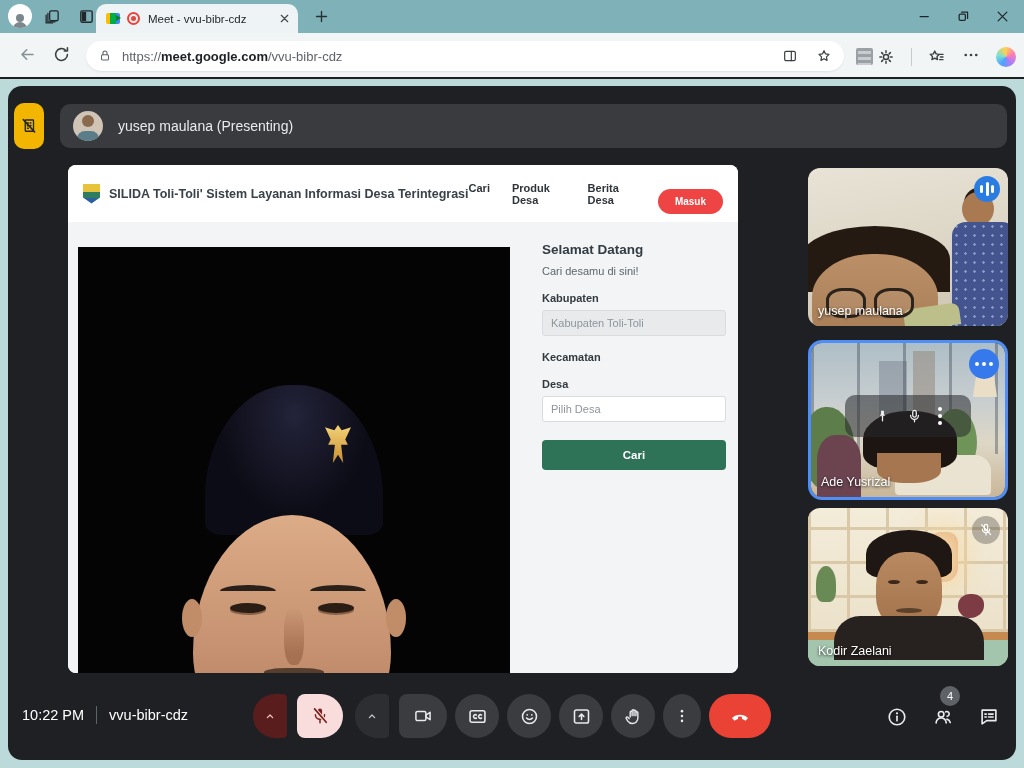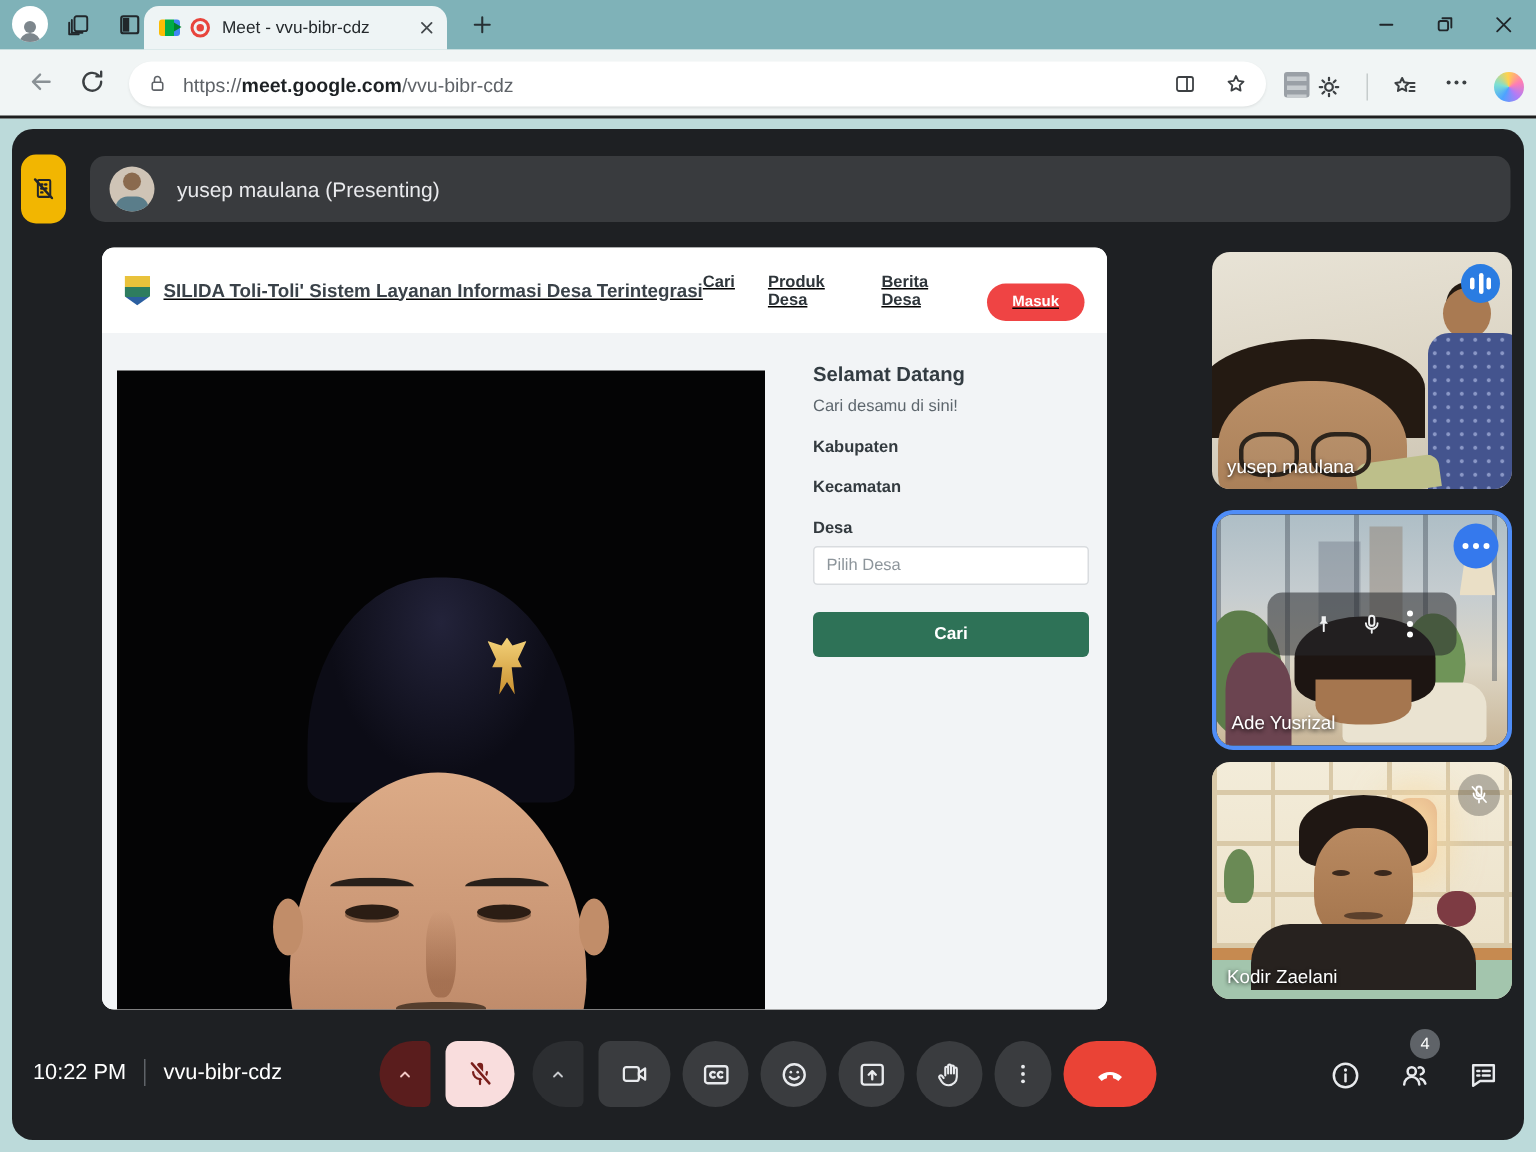--- a/index.html
+++ b/index.html
@@ -40,21 +40,21 @@
   .meet-app { position:absolute; left:8px; top:5px; width:1008px; height:674px; background:#1e2023; border-radius:14px; overflow:hidden; }
 
   .present-badge { position:absolute; left:6px; top:17px; width:30px; height:46px; border-radius:10px; background:#f2b601; display:flex; align-items:center; justify-content:center; color:#22252a; }
   .banner { position:absolute; left:52px; top:18px; width:947px; height:44px; background:#393b3e; border-radius:10px; display:flex; align-items:center; padding-left:13px; }
   .banner-avatar { width:30px; height:30px; border-radius:50%; background:#cfc4b6; position:relative; overflow:hidden; }
   .banner-avatar .h { position:absolute; left:9px; top:4px; width:12px; height:12px; border-radius:50%; background:#8a6a4e; }
   .banner-avatar .b { position:absolute; left:4px; bottom:-3px; width:22px; height:13px; border-radius:8px 8px 0 0; background:#5a7d8a; }
   .banner-text { margin-left:15px; color:#e9eaed; font-size:14px; }
 
   
-  .slide { position:absolute; left:60px; top:79px; width:670px; height:508px; background:#fff; border-radius:8px; overflow:hidden;text-decoration:underline; }
+  .slide { position:absolute; left:60px; top:79px; width:670px; height:508px; background:#fff; border-radius:8px; overflow:hidden; }
   .slide-header { height:57px; display:flex; align-items:center; padding:0 15px; background:#fff; }
   .logo { width:17px; height:20px; background:linear-gradient(180deg,#e9c23b 0 38%,#2e7d5f 38% 70%,#2b5fa0 70%); clip-path:polygon(0 0,100% 0,100% 70%,50% 100%,0 70%); flex:0 0 auto; }
   .brand { margin-left:9px; font-size:12.5px; font-weight:600; color:#3a4249; white-space:nowrap; }
   .slide-nav { margin-left:auto; display:flex; gap:22px; font-size:11px; font-weight:bold; color:#2e353a; }
   .masuk-btn { margin-left:22px; background:#ef4444; color:#fff; border:none; border-radius:15px; padding:7px 17px; font-size:10px; font-weight:bold; font-family:inherit;margin-top:15px; }
   .slide-body { position:absolute; left:0; top:57px; right:0; bottom:0; background:#f2f4f6; }
 
   .photo { position:absolute; left:10px; top:25px; width:432px; height:426px; background:#040405; overflow:hidden; }
   .cap { position:absolute; left:127px; top:138px; width:178px; height:150px; background:radial-gradient(ellipse at 50% 20%,#23233a 0%,#0c0c16 60%); border-radius:48% 48% 10% 10% / 75% 75% 8% 8%; }
   .emblem { position:absolute; left:247px; top:178px; width:26px; height:38px; background:linear-gradient(180deg,#f3d27a,#c98f2e); clip-path:polygon(50% 0,64% 14%,100% 6%,78% 38%,88% 52%,62% 52%,70% 100%,50% 78%,30% 100%,38% 52%,12% 52%,22% 38%,0 6%,36% 14%); }
@@ -298,20 +298,21 @@
           <div class="brow" style="left:232px"></div>
           <div class="eye" style="left:152px"></div>
           <div class="eye" style="left:240px"></div>
           <div class="nose"></div>
           <div class="mustache"></div>
         </div>
         <div class="search-form">
           <div class="sf-heading">Selamat Datang</div>
           <div class="sf-sub">Cari desamu di sini!</div>
           <div class="sf-label">Kabupaten</div>
+          <input class="sf-input" disabled="" value="Kabupaten Toli-Toli" style="">
           <div class="sf-label">Kecamatan</div>
           <div class="sf-label">Desa</div>
           <input class="sf-input" placeholder="Pilih Desa" style="">
           <button class="cari-btn">Cari</button>
         </div>
       </div>
     </div>
 
     <div class="tile t1">
       <div class="t1-bg"></div>

